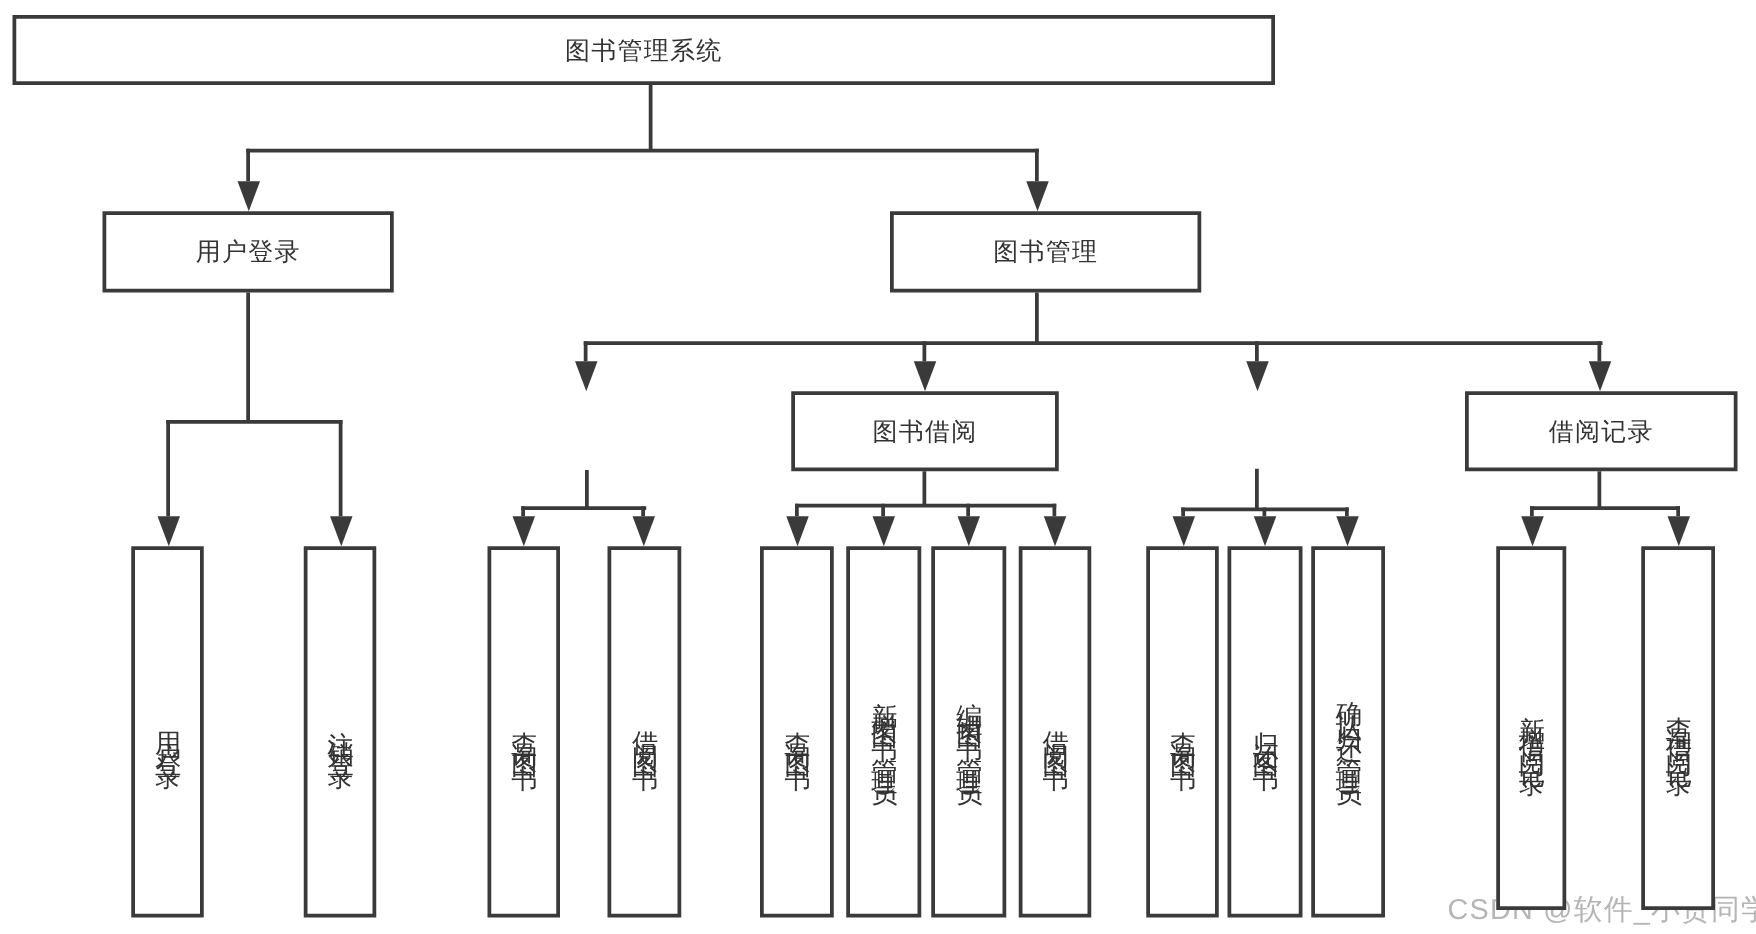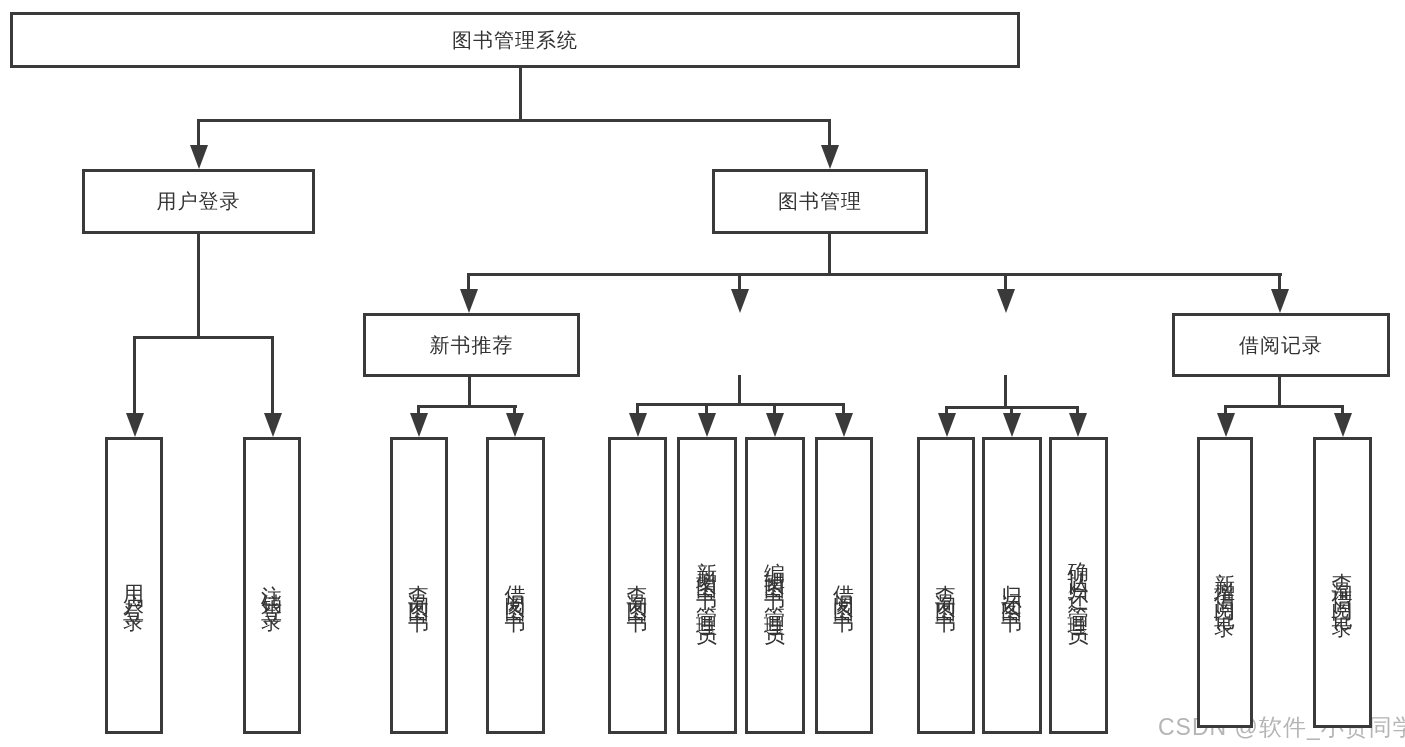--- a/index.html
+++ b/index.html
@@ -74,35 +74,35 @@
 <div id="stage">
 
   <div class="node" style="left:10px; top:12px; width:1010px; height:56px;">图书管理系统</div>
 
   <div class="vline" style="left:519px; top:67px; height:54px;"></div>
   <div class="hline" style="left:197px; top:119px; width:634px;"></div>
   <div class="arrow" style="left:197px; top:119px; height:26px;"></div>
   <div class="arrow" style="left:828px; top:119px; height:26px;"></div>
 
   <div class="node" style="left:82px; top:169px; width:233px; height:65px;">用户登录</div>
-  <div class="node" style="left:712px; top:169px; width:216px; height:65px;">图书管理</div>
+  <div class="node" style="left:712px; top:169px; width:249px; height:65px;">图书管理</div>
 
   <div class="vline" style="left:197px; top:233px; height:104px;"></div>
   <div class="hline" style="left:133px; top:336px; width:141px;"></div>
   <div class="arrow" style="left:133px; top:336px; height:77px;"></div>
   <div class="arrow" style="left:271px; top:336px; height:77px;"></div>
 
   <div class="vline" style="left:828px; top:233px; height:42px;"></div>
   <div class="hline" style="left:467px; top:273px; width:815px;"></div>
   <div class="arrow" style="left:467px; top:273px; height:16px;"></div>
   <div class="arrow" style="left:738px; top:273px; height:16px;"></div>
   <div class="arrow" style="left:1004px; top:273px; height:16px;"></div>
   <div class="arrow" style="left:1278px; top:273px; height:16px;"></div>
 
-  <div class="node" style="left:363px; top:313px; width:217px; height:64px;">新书推荐</div>
+  <div class="node" style="left:633px; top:313px; width:214px; height:64px;">图书借阅</div>
   <div class="node" style="left:1172px; top:313px; width:218px; height:64px;">借阅记录</div>
 
   <div class="vline" style="left:468px; top:376px; height:31px;"></div>
   <div class="hline" style="left:417px; top:405px; width:100px;"></div>
   <div class="arrow" style="left:417px; top:405px; height:8px;"></div>
   <div class="arrow" style="left:513px; top:405px; height:8px;"></div>
 
   <div class="vline" style="left:738px; top:375px; height:30px;"></div>
   <div class="hline" style="left:636px; top:403px; width:209px;"></div>
   <div class="arrow" style="left:636px; top:403px; height:10px;"></div>

